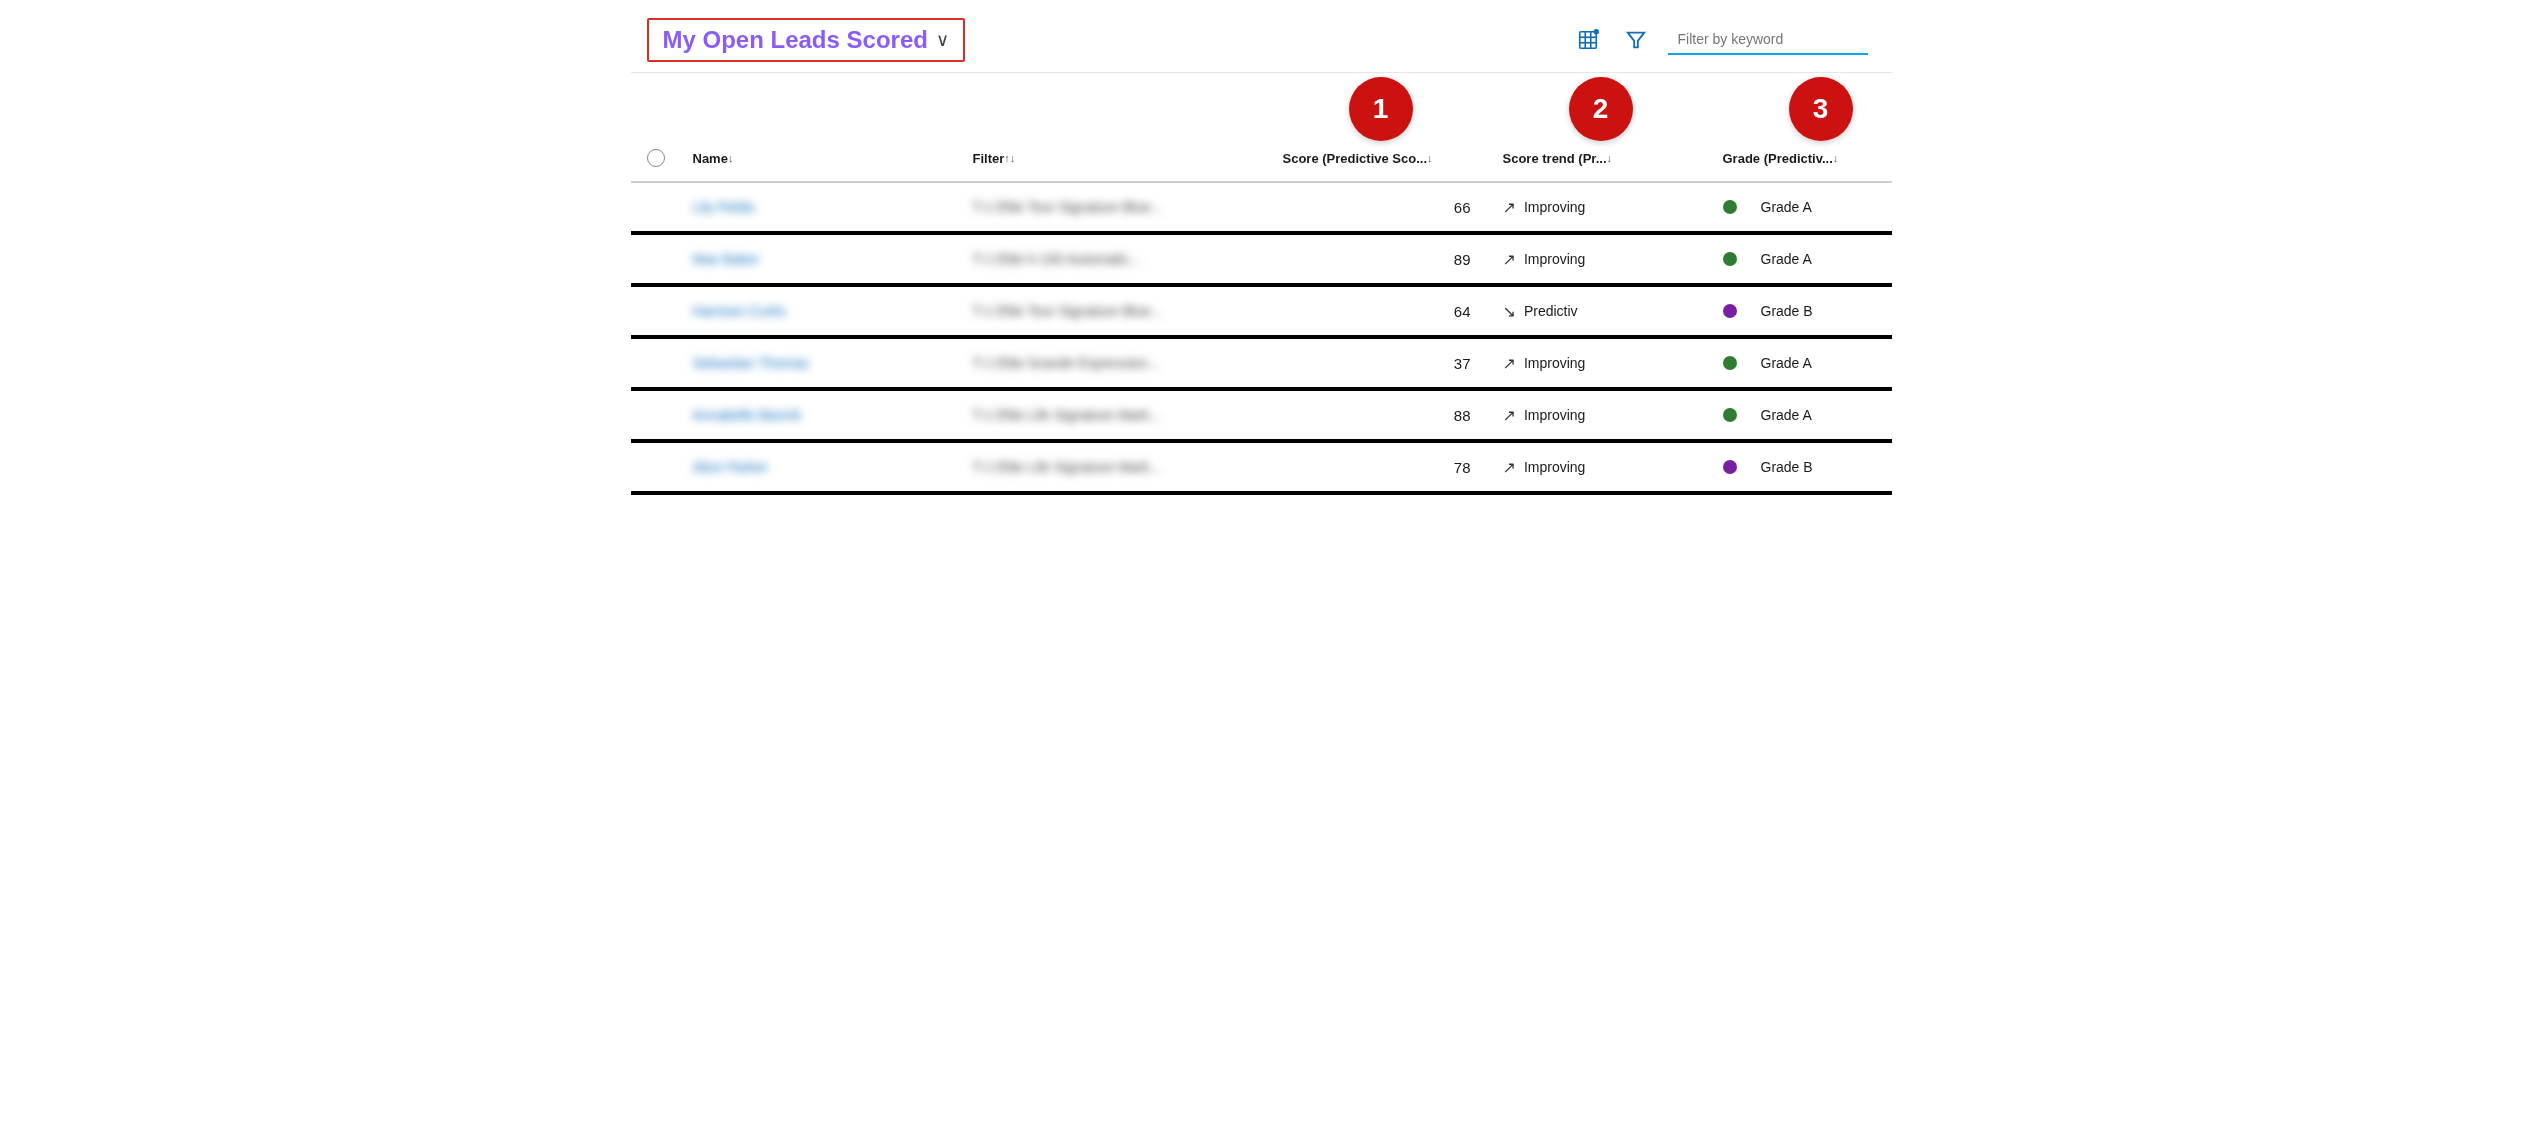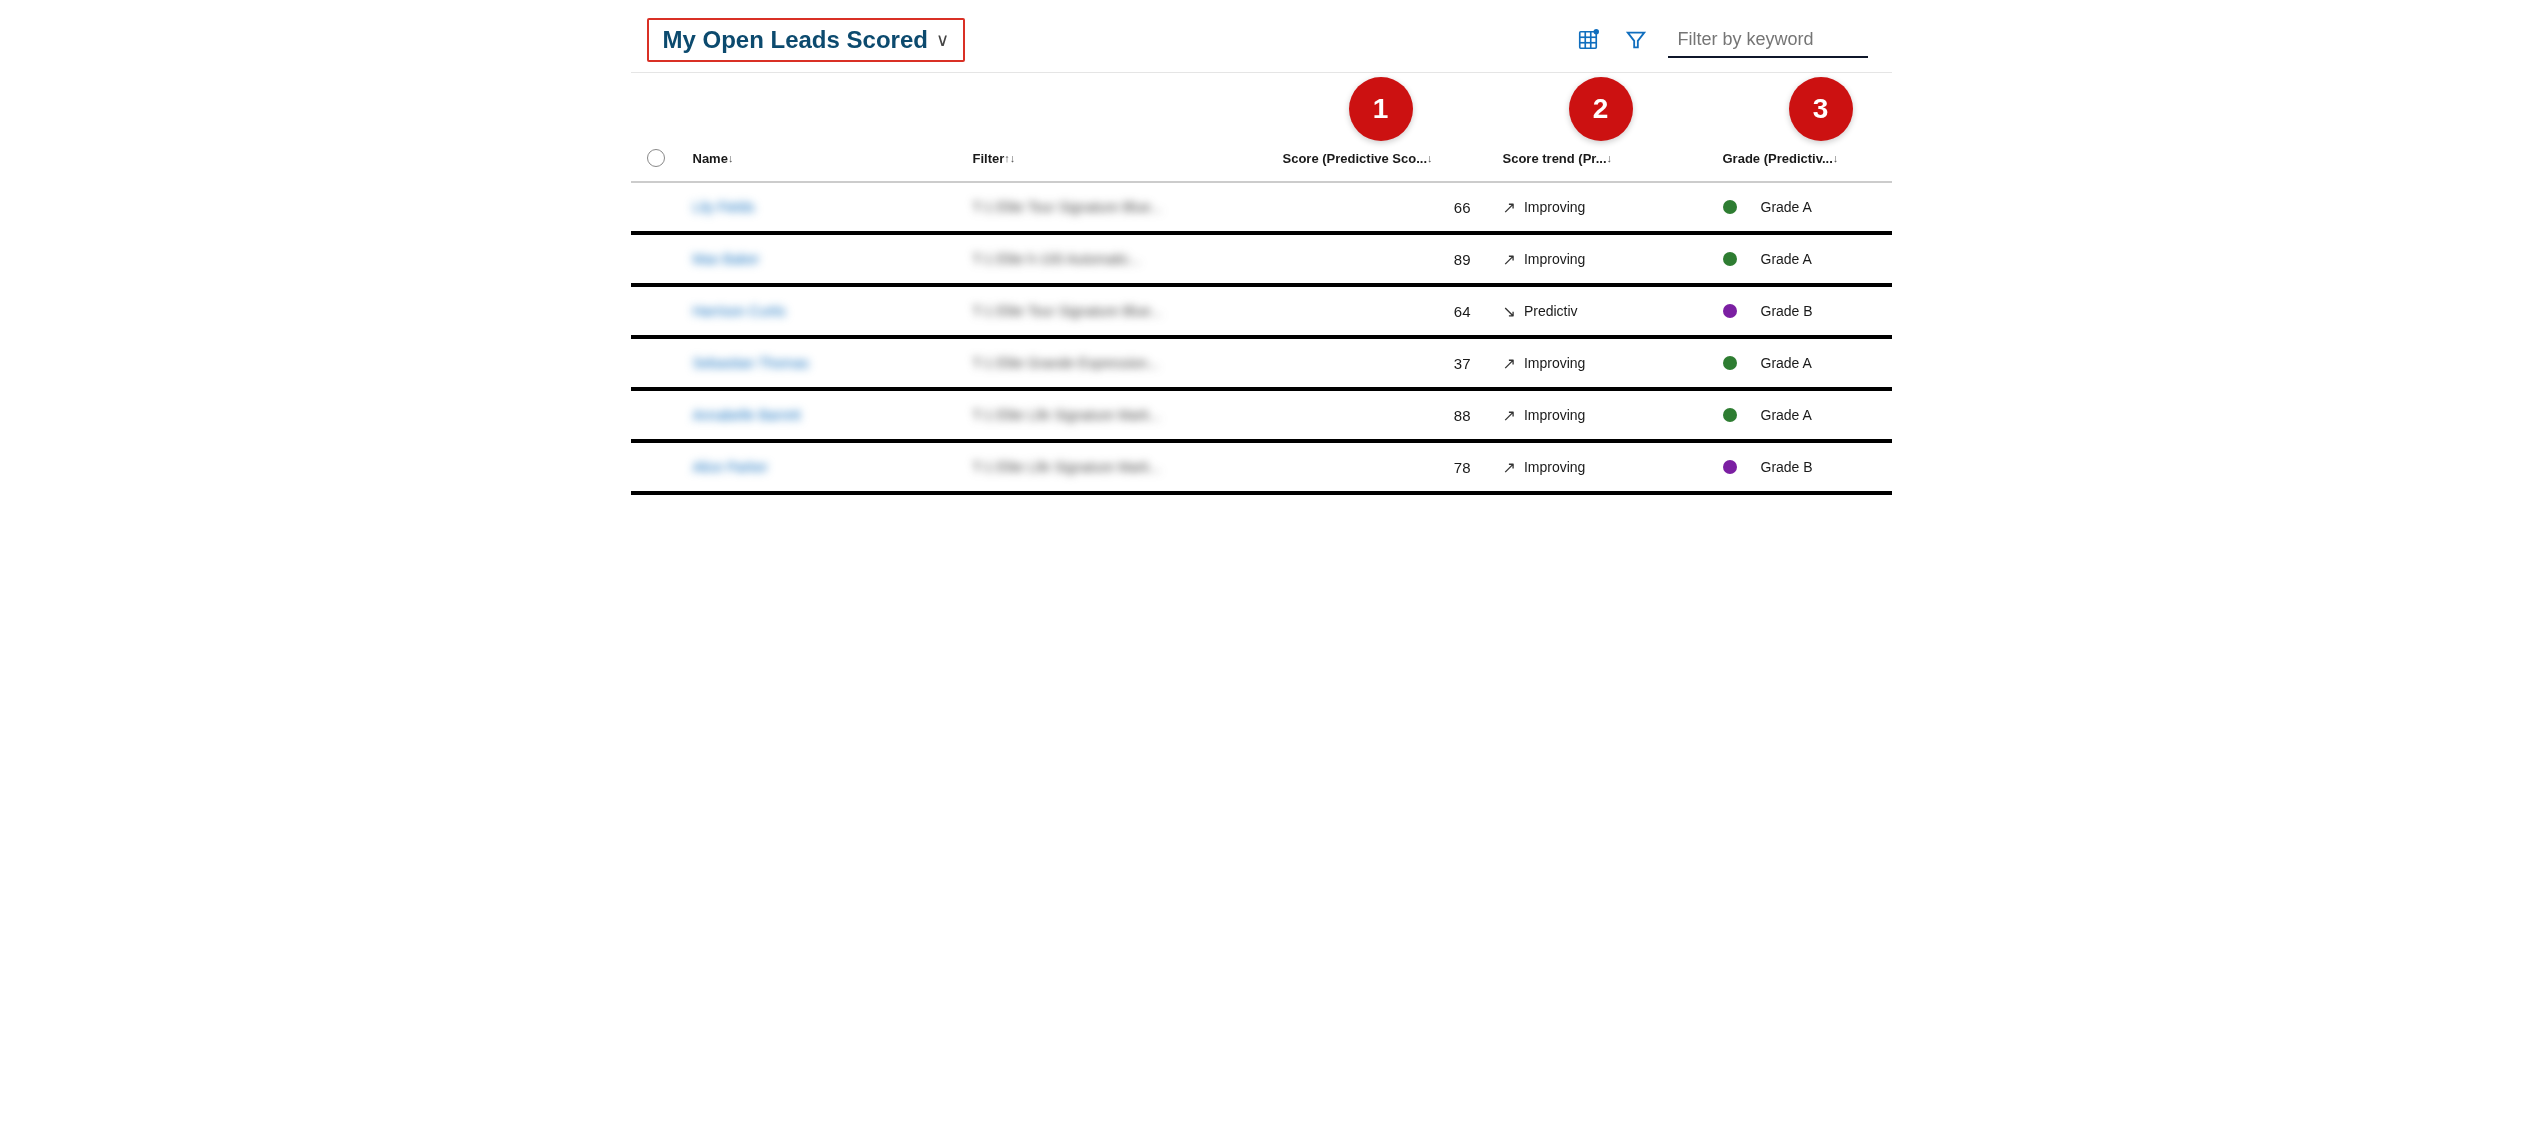--- a/index.html
+++ b/index.html
@@ -31,21 +31,21 @@
       align-items: center;
       border: 2px solid #d93025;
       padding: 6px 14px;
       border-radius: 2px;
       cursor: pointer;
     }
 
     .view-title {
       font-size: 24px;
       font-weight: 600;
-      color: #0c4a6e;
+      color: #8b5cf6;
       margin-right: 8px;
     }
 
     .chevron-down {
       font-size: 18px;
       color: #444;
     }
 
     .header-actions {
       display: flex;
@@ -61,23 +61,23 @@
       font-size: 20px;
       display: flex;
       align-items: center;
       justify-content: center;
       width: 32px;
       height: 32px;
     }
 
     .filter-input {
       border: none;
-      border-bottom: 2px solid #0f172a;
+      border-bottom: 2px solid #0ea5e9;
       padding: 6px 10px;
-      font-size: 18px;
+      font-size: 14px;
       width: 200px;
       outline: none;
       color: #6d28d9;
       background: transparent;
     }
 
     
     .col-headers {
       display: grid;
       grid-template-columns: 50px 280px 310px 220px 220px 220px;

